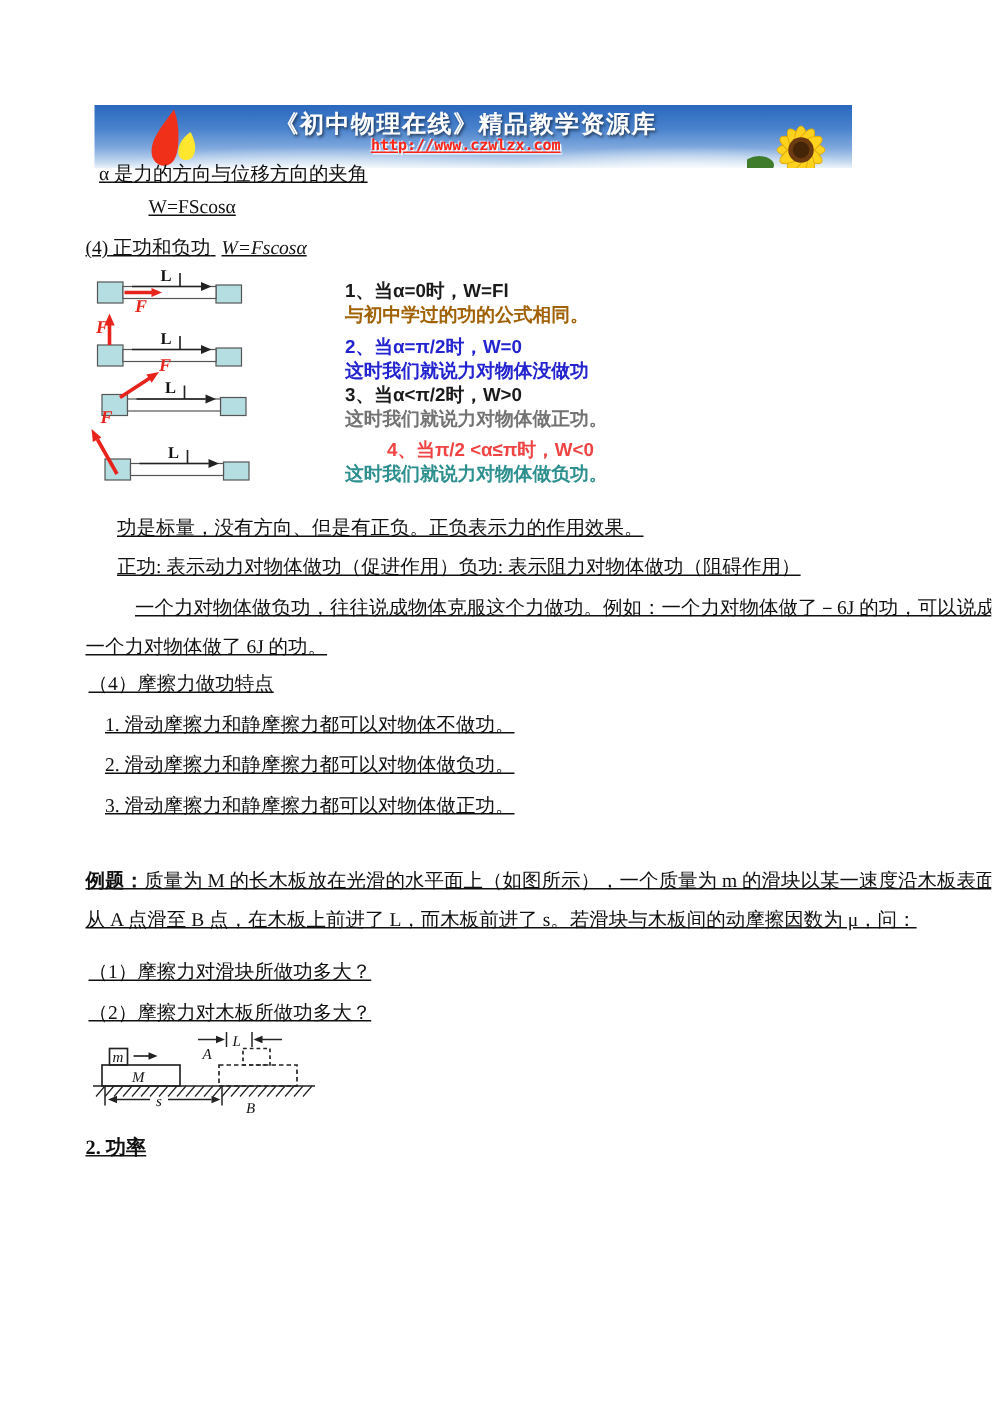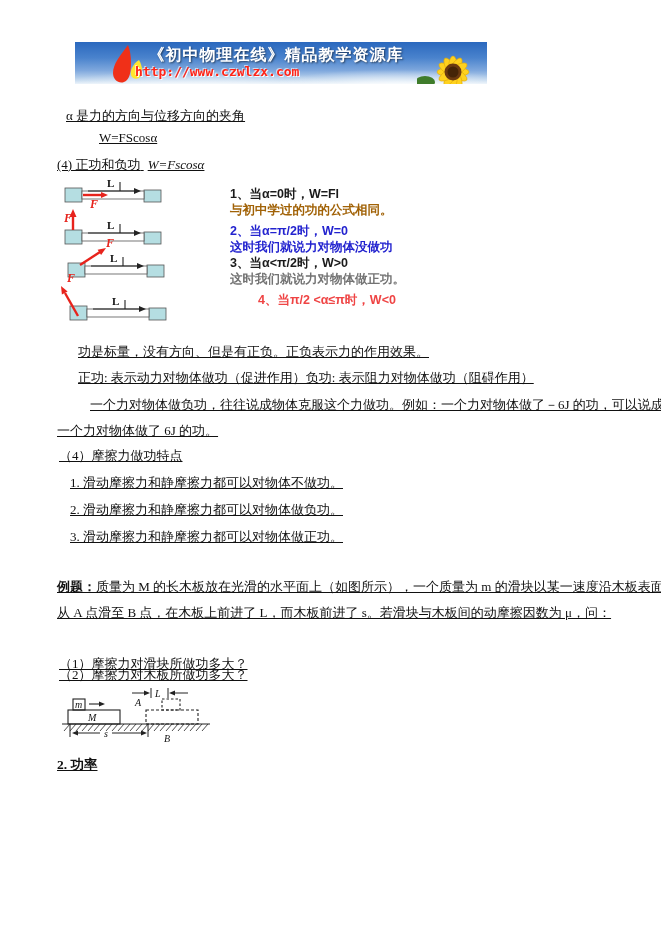--- a/index.html
+++ b/index.html
@@ -3,31 +3,31 @@
 <meta charset="utf-8">
 <style>
   html,body{margin:0;padding:0;background:#ffffff;}
   .page{position:relative;width:661px;height:935px;background:#ffffff;overflow:hidden;
         font-family:"Liberation Serif","DejaVu Serif",serif;color:#111;}
   .abs{position:absolute;}
   .t{font-size:13px;line-height:15px;white-space:nowrap;text-decoration:underline;}
   .bold{font-weight:bold;}
   .ital{font-style:italic;}
   
-  .banner{position:absolute;left:63px;top:42px;width:412px;height:42px;overflow:hidden;
+  .banner{position:absolute;left:63px;top:70px;width:505px;height:42px;overflow:hidden;
     background:
       radial-gradient(ellipse 180px 26px at 78% 108%, rgba(255,255,255,0.85), rgba(255,255,255,0) 70%),
       radial-gradient(ellipse 220px 30px at 30% 115%, rgba(255,255,255,0.75), rgba(255,255,255,0) 70%),
-      linear-gradient(180deg,#2a68be 0%,#4a83cd 38%,#7fa8dd 68%,#c8dcf0 92%,#eaf2fa 100%); margin-left: 12px;}
+      linear-gradient(180deg,#2a68be 0%,#4a83cd 38%,#7fa8dd 68%,#c8dcf0 92%,#eaf2fa 100%);}
   .banner-title{position:absolute;left:60px;right:70px;top:3px;text-align:center;
     font-family:"Liberation Sans",sans-serif;font-weight:bold;font-size:16px;letter-spacing:1px;
     color:#fff;text-shadow:1px 1px 2px rgba(0,0,0,0.55);white-space:nowrap;}
-  .banner-url{position:absolute;left:60px;right:70px;top:22px;
-    font-family:"DejaVu Sans Mono","Liberation Mono",monospace;font-weight:bold;font-size:13px;
-    text-shadow:1px 1px 0 rgba(255,255,255,0.9),-1px -1px 0 rgba(255,255,255,0.6);white-space:nowrap;}
+  .banner-url{position:absolute;left:60px;right:70px;top:22px;text-align:center;
+    font-family:"DejaVu Sans Mono","Liberation Mono",monospace;font-weight:bold;font-size:10px;
+    text-shadow:1px 1px 0 rgba(255,255,255,0.9),-1px -1px 0 rgba(255,255,255,0.6);white-space:nowrap;text-decoration:underline;}
   
   .case-text{position:absolute;left:230px;font-family:"Liberation Sans","DejaVu Sans",sans-serif;
     font-weight:bold;font-size:12.5px;line-height:16px;white-space:nowrap;}
   svg{display:block;}
   svg text{font-family:"Liberation Serif",serif;}
 </style>
 </head>
 <body>
 
 <div class="page">
@@ -146,37 +146,38 @@
   <div class="case-text" style="top:223px">
     <div style="color: rgb(35, 35, 207);">2、当α=π/2时，W=0</div>
     <div style="color: rgb(35, 35, 207);">这时我们就说力对物体没做功</div>
   </div>
   <div class="case-text" style="top:255px">
     <div style="color: rgb(26, 26, 26);">3、当α&lt;π/2时，W&gt;0</div>
     <div style="color: #737373;">这时我们就说力对物体做正功。</div>
   </div>
   <div class="case-text" style="top:292px">
     <div style="color: #ef4444; margin-left: 28px;">4、当π/2 &lt;α≤π时，W&lt;0</div>
+    <div style="color: rgb(46, 143, 143);">这时我们就说力对物体做负功。</div>
   </div>
 
   <div class="abs t" style="left:78px;top:370px">正功: 表示动力对物体做功（促进作用）负功: 表示阻力对物体做功（阻碍作用）</div>
   <div class="abs t" style="left:78px;top:344px">功是标量，没有方向、但是有正负。正负表示力的作用效果。</div>
   <div class="abs t" style="left:90px;top:397px">一个力对物体做负功，往往说成物体克服这个力做功。例如：一个力对物体做了－6J 的功，可以说成</div>
   <div class="abs t" style="left:57px;top:423px">一个力对物体做了 6J 的功。</div>
 
   <div class="abs t" style="left:59px;top:448px">（4）摩擦力做功特点</div>
   <div class="abs t" style="left:70px;top:475px">1. 滑动摩擦力和静摩擦力都可以对物体不做功。</div>
   <div class="abs t" style="left:70px;top:502px">2. 滑动摩擦力和静摩擦力都可以对物体做负功。</div>
   <div class="abs t" style="left:70px;top:529px">3. 滑动摩擦力和静摩擦力都可以对物体做正功。</div>
 
   <div class="abs t" style="left:57px;top:579px">
     <span class="bold">例题：</span><span>质量为 M 的长木板放在光滑的水平面上（如图所示），一个质量为 m 的滑块以某一速度沿木板表面</span>
   </div>
   <div class="abs t" style="left:57px;top:605px">从 A 点滑至 B 点，在木板上前进了 L，而木板前进了 s。若滑块与木板间的动摩擦因数为 μ，问：</div>
-  <div class="abs t" style="left:59px;top:656px">（1）摩擦力对滑块所做功多大？</div>
+  <div class="abs t" style="left:59px;top:640px">（1）摩擦力对滑块所做功多大？</div>
   <div class="abs t" style="left:59px;top:667px">（2）摩擦力对木板所做功多大？</div>
 
   <svg class="abs" style="left:58px;top:686px" width="160" height="58" viewBox="0 0 160 58">
     <g stroke="#222" stroke-width="1.1" fill="none">
       <rect x="15" y="13" width="12" height="11"></rect>
       <rect x="10" y="24" width="52" height="14"></rect>
       <line x1="31" y1="18" x2="42" y2="18"></line>
       <line x1="4" y1="38" x2="152" y2="38"></line>
       <rect x="88" y="24" width="52" height="14" stroke-dasharray="3,2"></rect>
       <rect x="104" y="13" width="18" height="11" stroke-dasharray="2.5,2"></rect>

